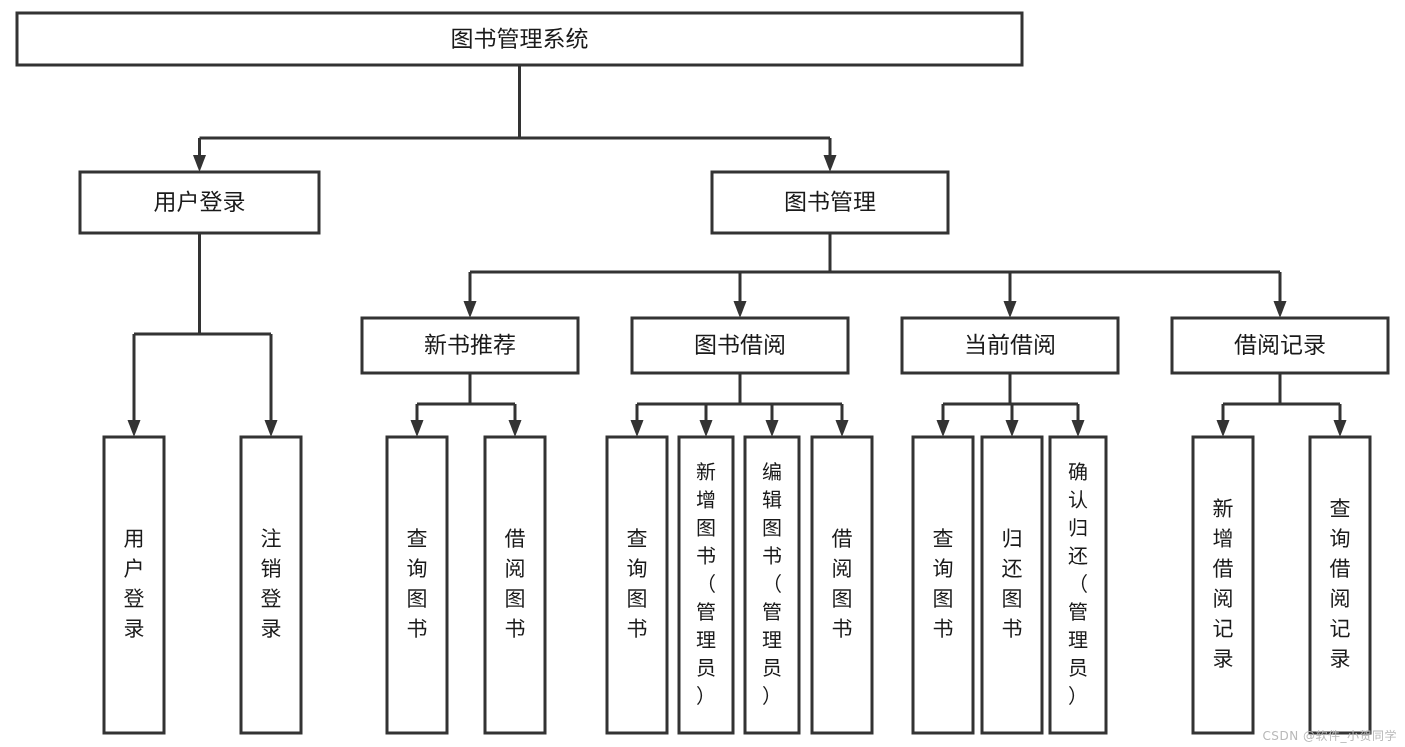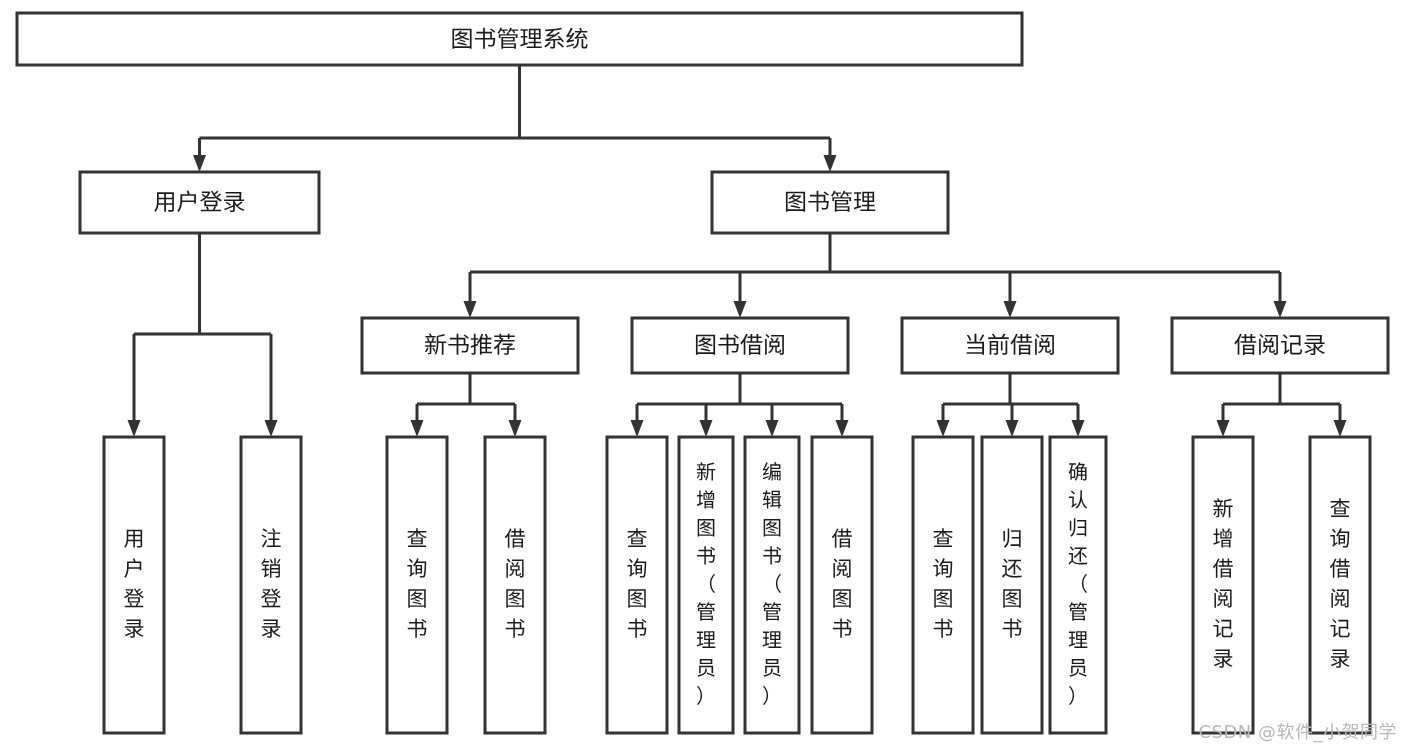--- a/index.html
+++ b/index.html
@@ -20,21 +20,21 @@
     text-anchor:middle;
     dominant-baseline:middle;
   }
   .label-h{font-size:23px;}
   .label-v{font-size:21px;}
   .label-v-narrow{font-size:20px;}
   .watermark{
     position:absolute;
     right:8px;bottom:4px;
     font-family:"DejaVu Sans","Liberation Sans",sans-serif;
-    font-size:18px;
+    font-size:12px;
     color:#b9b9b9;
     white-space:nowrap;
     letter-spacing:.5px;
     pointer-events:none;
   }
 </style>
 </head>
 <body>
 
 <div id="diagram-root">

